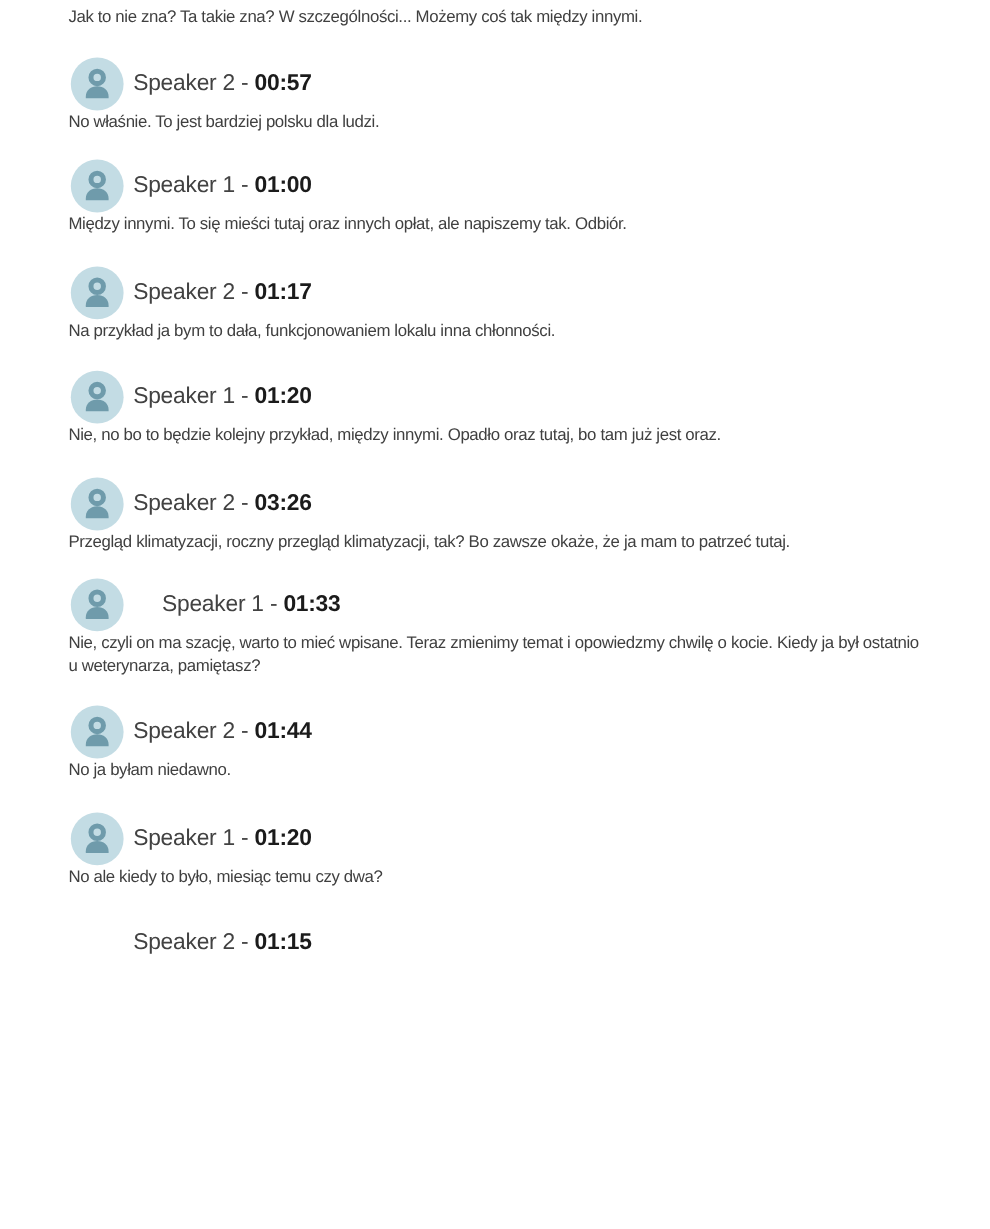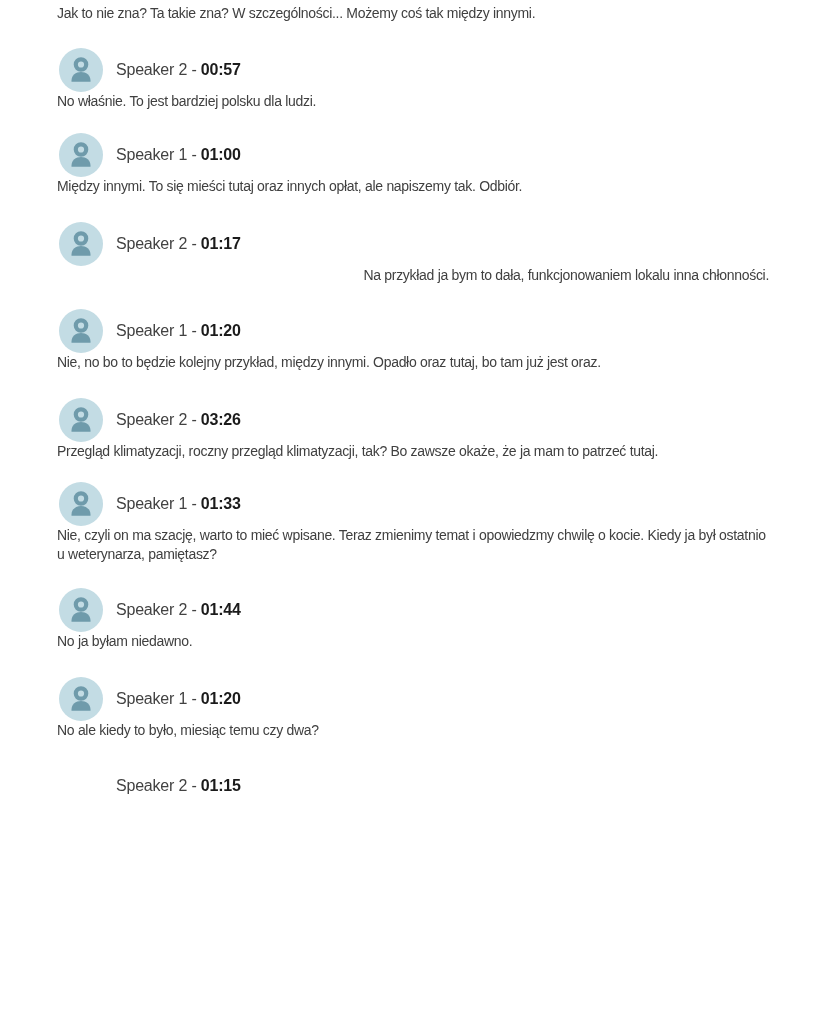--- a/index.html
+++ b/index.html
@@ -39,40 +39,40 @@
     background: #c3dce4;
     color: #6f9bab;
     display: flex;
     align-items: center;
     justify-content: center;
   }
   .speaker-row.no-avatar .avatar {
     visibility: hidden;
   }
   .speaker-label {
-    margin-left: 13px;
-    font-size: 16px;
+    margin-left: 8px;
+    font-size: 19px;
     letter-spacing: -0.2px;
     color: #424242;
     white-space: nowrap;
   }
   .sp-time {
     font-weight: 700;
     color: #1b1b1b;
   }
   
   .mt10 { margin-top: 10px; }
   .mt11 { margin-top: 11px; }
-  .mt22 { margin-top: 22px; }
+  .mt22 { margin-top: 22px; gap: 24px; }
   .mt23 { margin-top: 23px; text-align: right; }
   .mt25 { margin-top: 25px; }
   .mt26 { margin-top: 26px; }
   .mt44 { margin-top: 44px; }
   .mt46 { margin-top: 46px; }
-  .mt47 { margin-top: 47px; text-align: right; }
+  .mt47 { margin-top: 47px; }
   .mt48 { margin-top: 48px; }
 </style>
 </head>
 <body>
 
 <svg width="0" height="0" style="position:absolute">
   <defs>
     <g id="person-glyph">
       <circle cx="22" cy="16.5" r="5.2" fill="none" stroke="currentColor" stroke-width="4.2"></circle>
       <path d="M12.5,33.8 v-1.4 c0,-5.1 4.3,-8.5 9.5,-8.5 s9.5,3.4 9.5,8.5 v1.4 z" fill="currentColor"></path>

